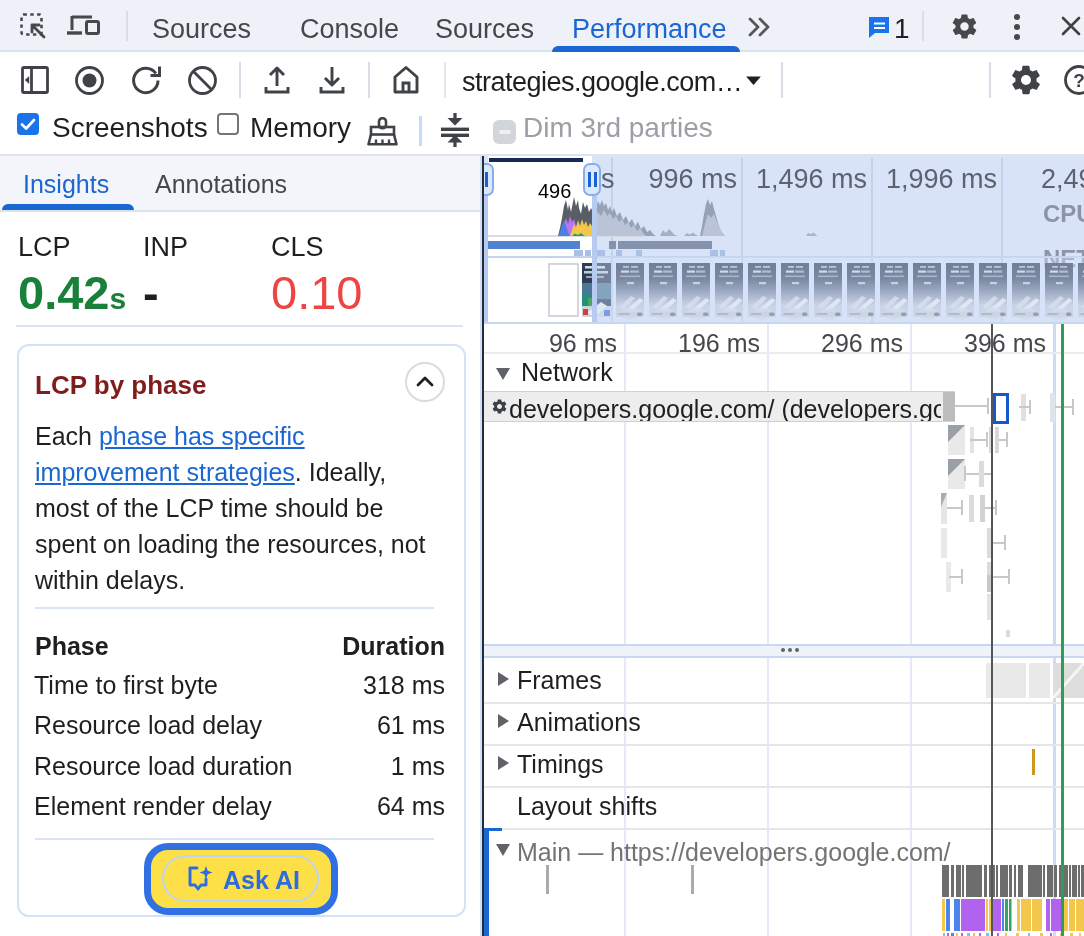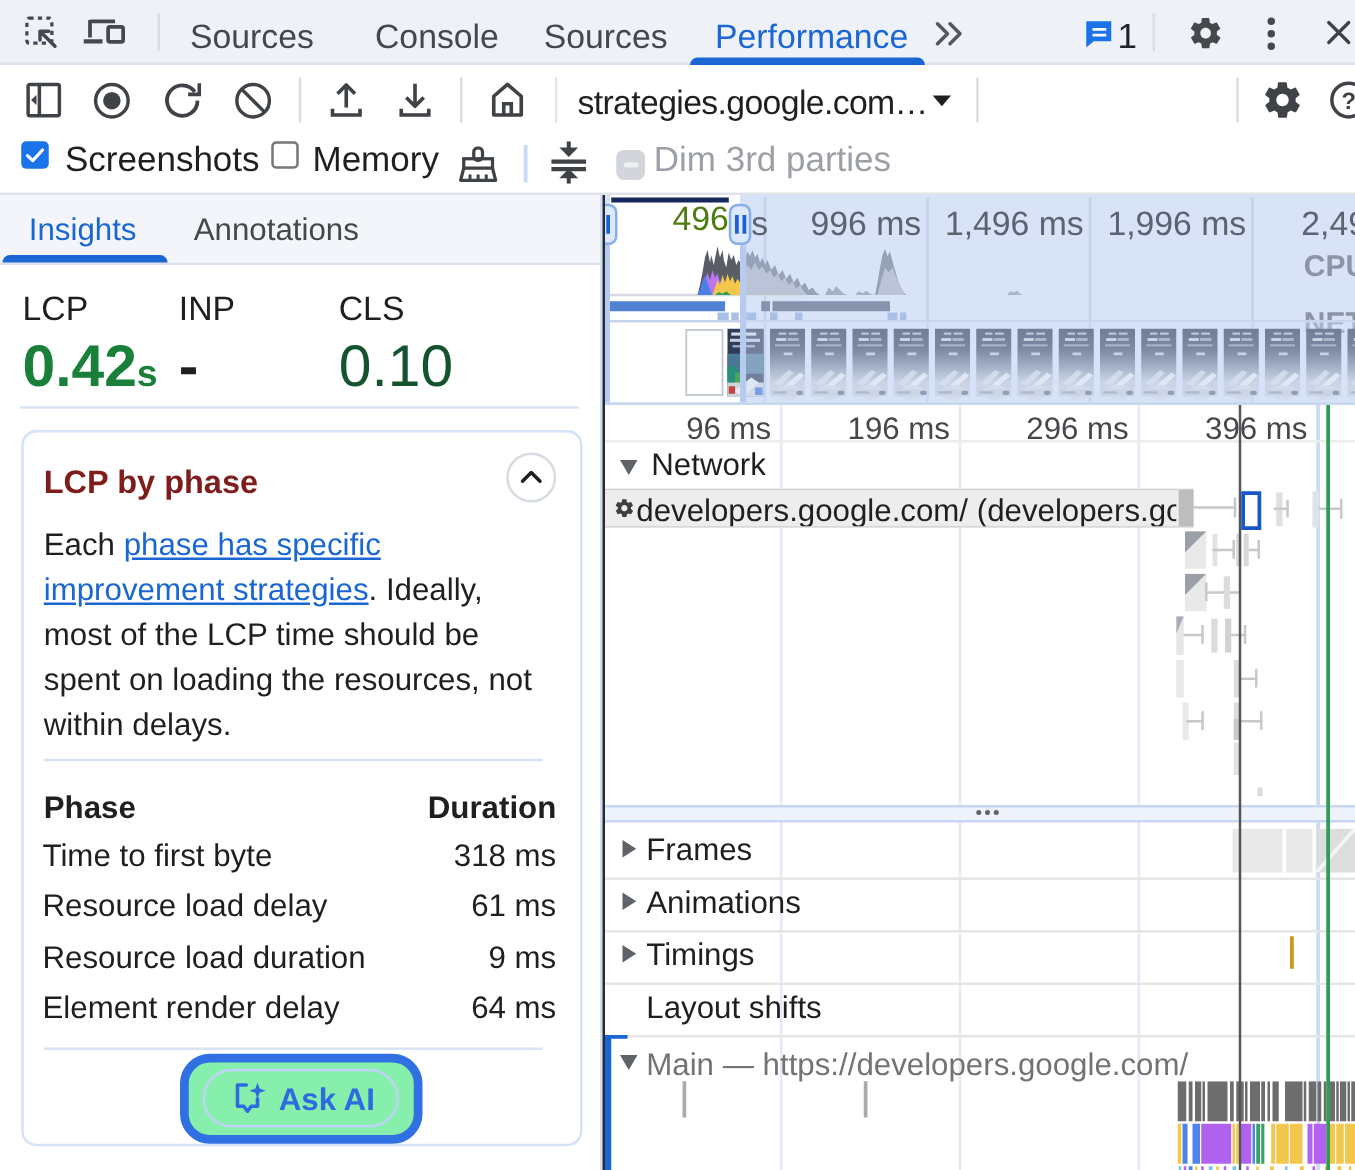--- a/index.html
+++ b/index.html
@@ -156,46 +156,46 @@
       <div class="abs txt" style="left:23px;top:14px;font-size:25px;color:#1a66d3;font-weight:500;">Insights</div>
       <div class="abs txt" style="left:155px;top:14px;font-size:25px;color:#45474b;">Annotations</div>
       <div class="abs" style="left:2px;top:48px;width:132px;height:6px;border-radius:6px 6px 0 0;background:#1a66d3;"></div>
     </div>
 
     <div class="abs txt" style="left:18px;top:76px;font-size:27px;font-weight:500;color:#1f1f1f;">LCP</div>
     <div class="abs txt" style="left:143px;top:76px;font-size:27px;font-weight:500;color:#1f1f1f;">INP</div>
     <div class="abs txt" style="left:271px;top:76px;font-size:27px;font-weight:500;color:#1f1f1f;">CLS</div>
     <div class="abs txt" style="left:18px;top:109px;font-size:47px;color:#188038;font-weight:bold;">0.42<span style="font-size:30px;">s</span></div>
     <div class="abs txt" style="left:143px;top:109px;font-size:47px;font-weight:700;color:#1f1f1f;">-</div>
-    <div class="abs txt" style="left:271px;top:109px;font-size:47px;color:#14532d;">0.10</div>
+    <div class="abs txt" style="left:271px;top:109px;font-size:47px;color:#ef4444;">0.10</div>
     <div class="abs" style="left:16px;top:169px;width:447px;height:2px;background:#d9e3f3;"></div>
 
     <div class="abs" style="left:17px;top:188px;width:449px;height:573px;border:2px solid #d5e1f7;border-radius:12px;box-sizing:border-box;background:#fff;">
       <div class="abs txt" style="left:16px;top:24px;font-size:26px;font-weight:700;color:#7f1d1d;">LCP by phase</div>
       <div class="abs" style="left:386px;top:16px;width:40px;height:40px;border:2px solid #d7dbe2;border-radius:50%;box-sizing:border-box;background:#fff;">
         <svg width="36" height="36" viewBox="0 0 36 36">
             <path d="M11 21 L18 14 L25 21" fill="none" stroke="#1f1f1f" stroke-width="2.8" stroke-linecap="round" stroke-linejoin="round"></path>
           </svg>
       </div>
       <div class="abs" style="left:16px;top:72px;width:410px;font-size:25px;line-height:36px;color:#1f1f1f;">Each <span style="color:#1a66d3;text-decoration:underline;">phase has specific improvement strategies</span>. Ideally, most of the LCP time should be spent on loading the resources, not within delays.</div>
       <div class="abs" style="left:16px;top:261px;width:399px;height:2px;background:#d9e3f3;"></div>
 
       <div class="abs txt" style="left:16px;top:286px;font-size:25px;font-weight:700;color:#1f1f1f;">Phase</div>
       <div class="abs txt" style="right:19px;top:286px;font-size:25px;font-weight:700;color:#1f1f1f;">Duration</div>
       <div class="abs txt" style="left:15px;top:325px;font-size:25px;color:#1f1f1f;">Time to first byte</div>
       <div class="abs txt" style="right:19px;top:325px;font-size:25px;color:#1f1f1f;">318 ms</div>
       <div class="abs txt" style="left:15px;top:365px;font-size:25px;color:#1f1f1f;">Resource load delay</div>
       <div class="abs txt" style="right:19px;top:365px;font-size:25px;color:#1f1f1f;">61 ms</div>
       <div class="abs txt" style="left:15px;top:406px;font-size:25px;color:#1f1f1f;">Resource load duration</div>
-      <div class="abs txt" style="right:19px;top:406px;font-size:25px;color:#1f1f1f;">9 ms</div>
+      <div class="abs txt" style="right:19px;top:406px;font-size:25px;color:#1f1f1f;">1 ms</div>
       <div class="abs txt" style="left:15px;top:446px;font-size:25px;color:#1f1f1f;">Element render delay</div>
       <div class="abs txt" style="right:19px;top:446px;font-size:25px;color:#1f1f1f;">64 ms</div>
       <div class="abs" style="left:16px;top:492px;width:399px;height:2px;background:#d9e3f3;"></div>
 
-      <div class="abs" style="left:125px;top:497px;width:194px;height:72px;border:7px solid #3170e2;border-radius:24px;box-sizing:border-box;background:#86efac;">
+      <div class="abs" style="left:125px;top:497px;width:194px;height:72px;border:7px solid #3170e2;border-radius:24px;box-sizing:border-box;background:#fde047;">
         <div class="abs" style="left:11px;top:5px;width:157px;height:47px;border:2px solid #bed3f6;border-radius:24px;box-sizing:border-box;">
           <svg class="abs" style="left:21px;top:7px;" width="30" height="32" viewBox="0 0 30 32">
             <path d="M12 4 L5 4 L5 21 L10 21 L13 25 L16 21 L21 21 L21 15" fill="none" stroke="#2e6be0" stroke-width="2.9" stroke-linejoin="round" stroke-linecap="round"></path>
             <path d="M21 2 L22.7 6.8 L27.5 8.5 L22.7 10.2 L21 15 L19.3 10.2 L14.5 8.5 L19.3 6.8 Z" fill="#2e6be0"></path>
           </svg>
           <div class="abs txt" style="left:59px;top:9px;font-size:25px;font-weight:600;color:#2e6be0;">Ask AI</div>
         </div>
       </div>
     </div>
   </div>
@@ -206,21 +206,21 @@
   <div class="abs" id="overview" style="left:484px;top:156px;width:600px;height:168px;background:#d8e3f8;overflow:hidden;">
 
     <div class="abs" style="left:4px;top:0;width:104px;height:166px;background:#fff;"></div>
     <div class="abs" style="left:5px;top:2px;width:94px;height:4px;background:#16285c;"></div>
 
     <div class="abs" style="left:127px;top:2px;width:2px;height:164px;background:#c2d1ec;"></div>
     <div class="abs" style="left:257px;top:2px;width:2px;height:164px;background:#c2d1ec;"></div>
     <div class="abs" style="left:387px;top:2px;width:2px;height:164px;background:#c2d1ec;"></div>
     <div class="abs" style="left:517px;top:2px;width:2px;height:164px;background:#c2d1ec;"></div>
 
-    <div class="abs txt" style="left:54px;top:4px;font-size:27px;color:#4d7c0f;">496</div>
+    <div class="abs txt" style="left:54px;top:24px;font-size:20px;color:#000000;">496</div>
     <div class="abs txt" style="left:117px;top:8px;font-size:27px;color:#5c6370;">s</div>
     <div class="abs txt" style="right:347px;top:8px;font-size:27px;color:#5c6370;">996 ms</div>
     <div class="abs txt" style="right:217px;top:8px;font-size:27px;color:#5c6370;">1,496 ms</div>
     <div class="abs txt" style="right:87px;top:8px;font-size:27px;color:#5c6370;">1,996 ms</div>
     <div class="abs txt" style="left:557px;top:8px;font-size:27px;color:#5c6370;">2,496 ms</div>
 
     <div class="abs txt" style="left:559px;top:44px;font-size:24px;font-weight:700;color:#8c95a6;">CPU</div>
     <div class="abs txt" style="left:559px;top:89px;font-size:24px;font-weight:700;color:#8c95a6;">NET</div>
 
     <div class="abs" style="left:2px;top:79px;width:158px;height:1.5px;background:#d8dce2;"></div>

